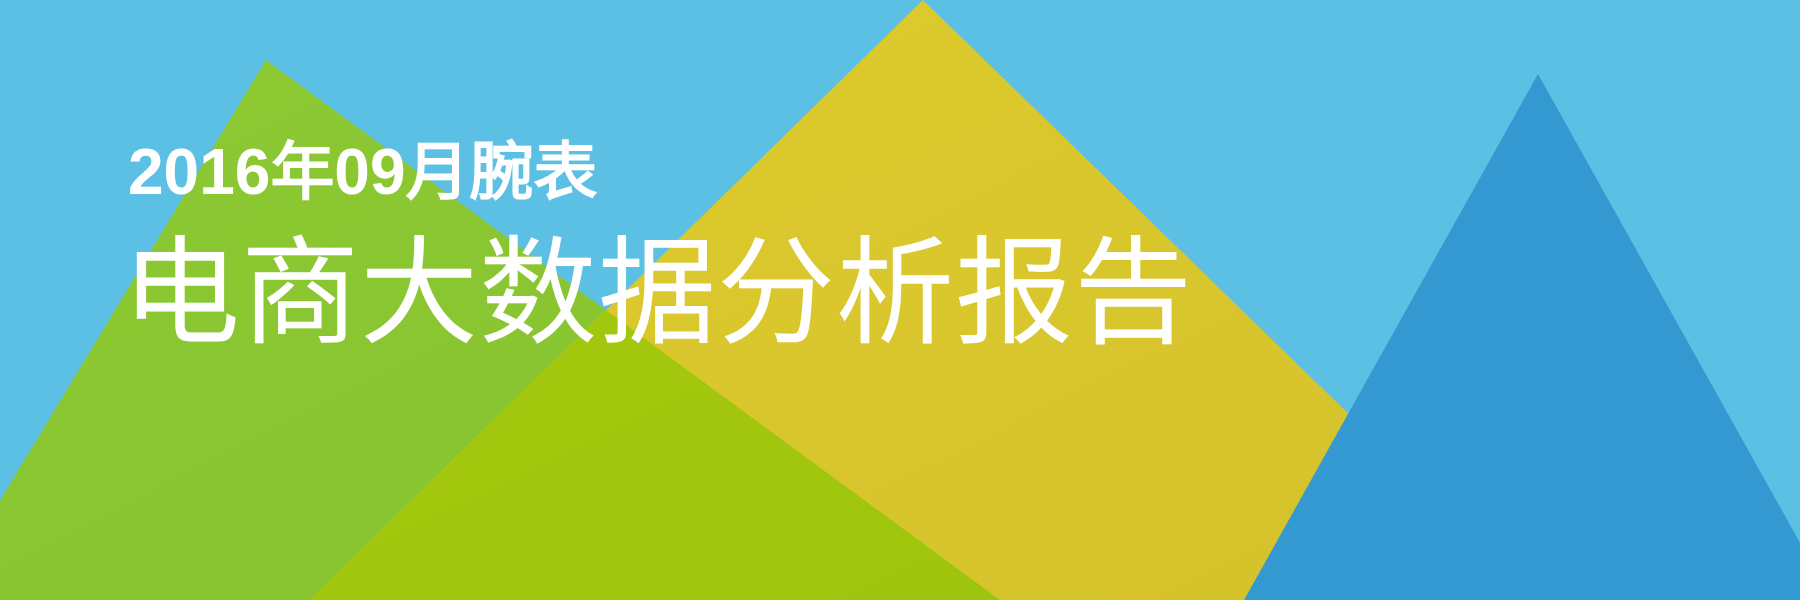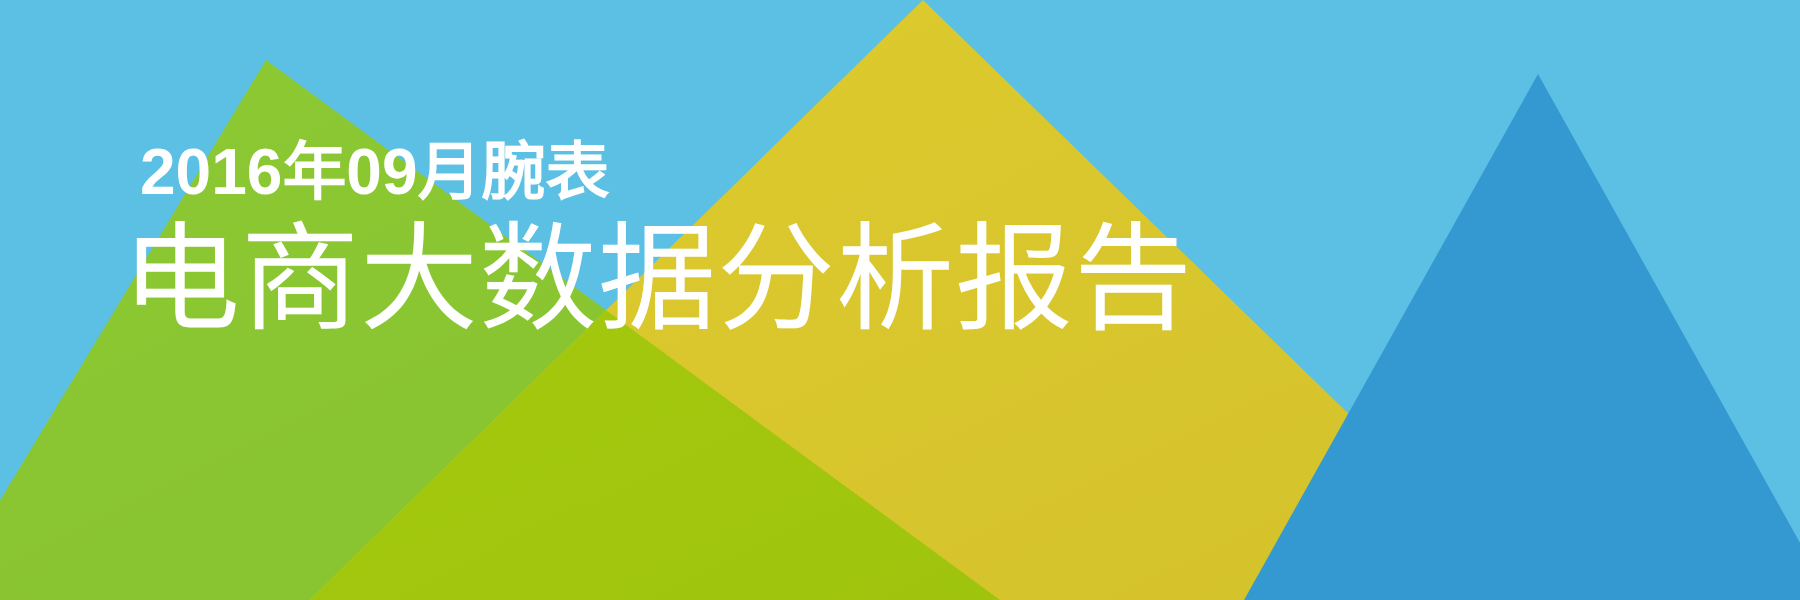--- a/index.html
+++ b/index.html
@@ -37,32 +37,32 @@
   }
 
   .title-line-1 {
     display: block;
     color: #ffffff;
     font-size: 64px;
     font-weight: 700;
     line-height: 1.0;
     letter-spacing: 0px;
     white-space: nowrap;
-    margin: 0 0 0 18px;
+    margin: 0 0 0 6px;
   }
 
   .title-line-2 {
     display: block;
     color: #ffffff;
     font-size: 118px;
     font-weight: 300;
     line-height: 1.18;
     letter-spacing: 1px;
     white-space: nowrap;
-    margin: 6px 0 0 0;
+    margin: 20px 0 0 0;
   }
 </style>
 </head>
 <body>
 
 <div id="banner">
 
   <svg id="backdrop" viewBox="0 0 1800 600" preserveAspectRatio="none">
 
     <defs>

